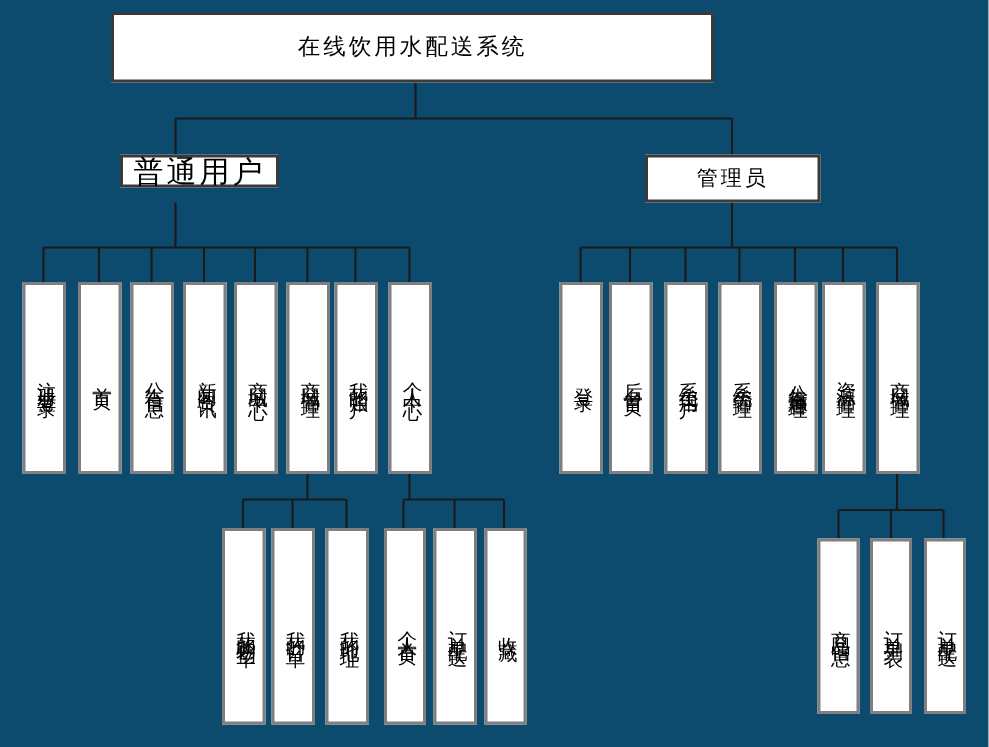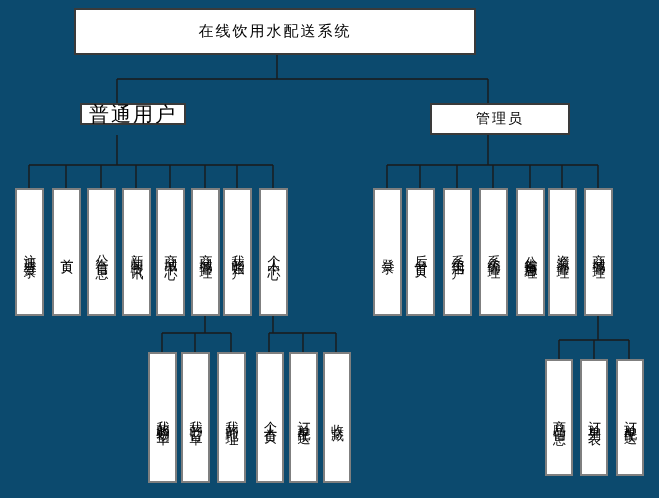--- a/index.html
+++ b/index.html
@@ -48,21 +48,21 @@
     left: 528px;
     top: 476px;
     font-size: 11px;
     color: #c9c9c9;
     letter-spacing: 0.5px;
     white-space: nowrap;
   }
   
   .root-box   { left: 74px;  top: 8px;   width: 402px; height: 47px; }
   .user-box   { left: 64px;  top: 103px; width: 106px; height: 22px; font-size: 20px; margin-left: 16px; }
-  .admin-box  { left: 430px; top: 103px; width: 140px; height: 32px; font-size: 14px; }
+  .admin-box  { left: 430px; top: 103px; width: 117px; height: 32px; font-size: 14px; }
   
   .u1 { left: 15px;  top: 188px; width: 29px; height: 128px; }
   .u2 { left: 52px;  top: 188px; width: 29px; height: 128px; }
   .u3 { left: 87px;  top: 188px; width: 29px; height: 128px; }
   .u4 { left: 122px; top: 188px; width: 29px; height: 128px; }
   .u5 { left: 156px; top: 188px; width: 29px; height: 128px; }
   .u6 { left: 191px; top: 188px; width: 29px; height: 128px; }
   .u7 { left: 223px; top: 188px; width: 29px; height: 128px; }
   .u8 { left: 259px; top: 188px; width: 29px; height: 128px; }
   

